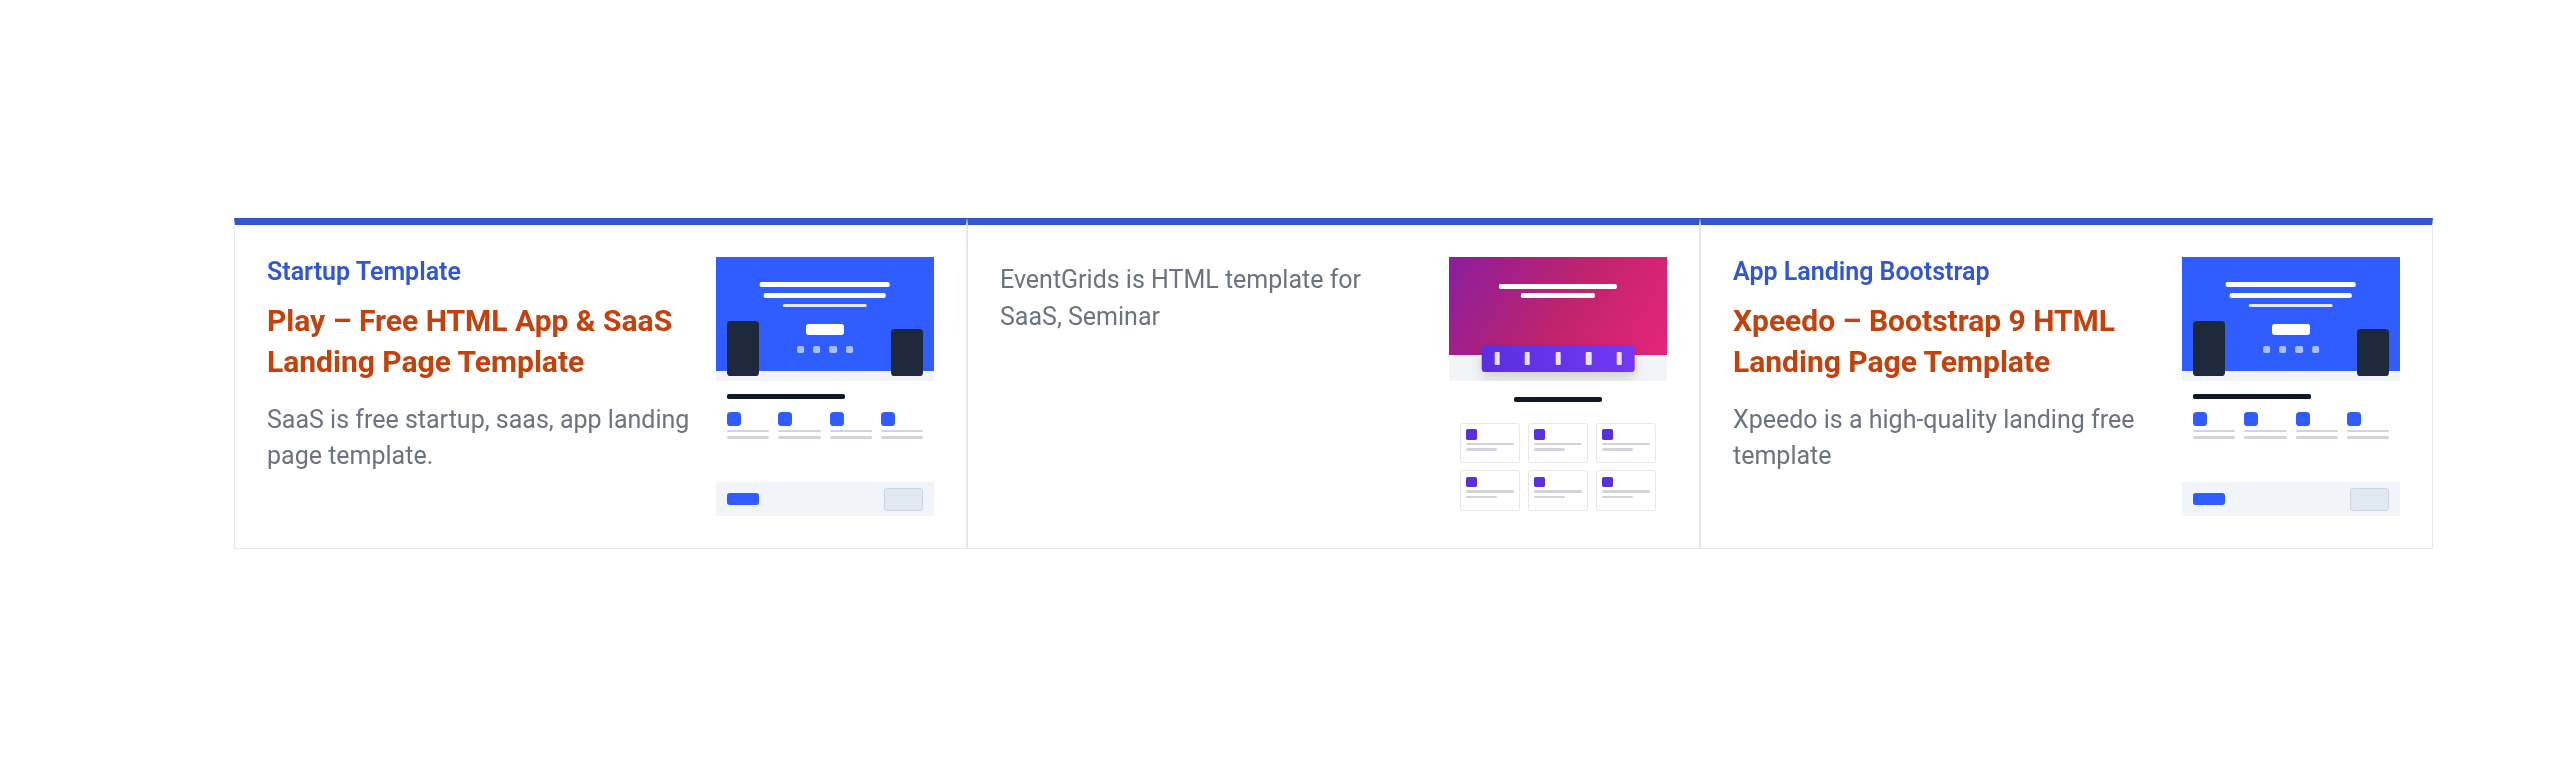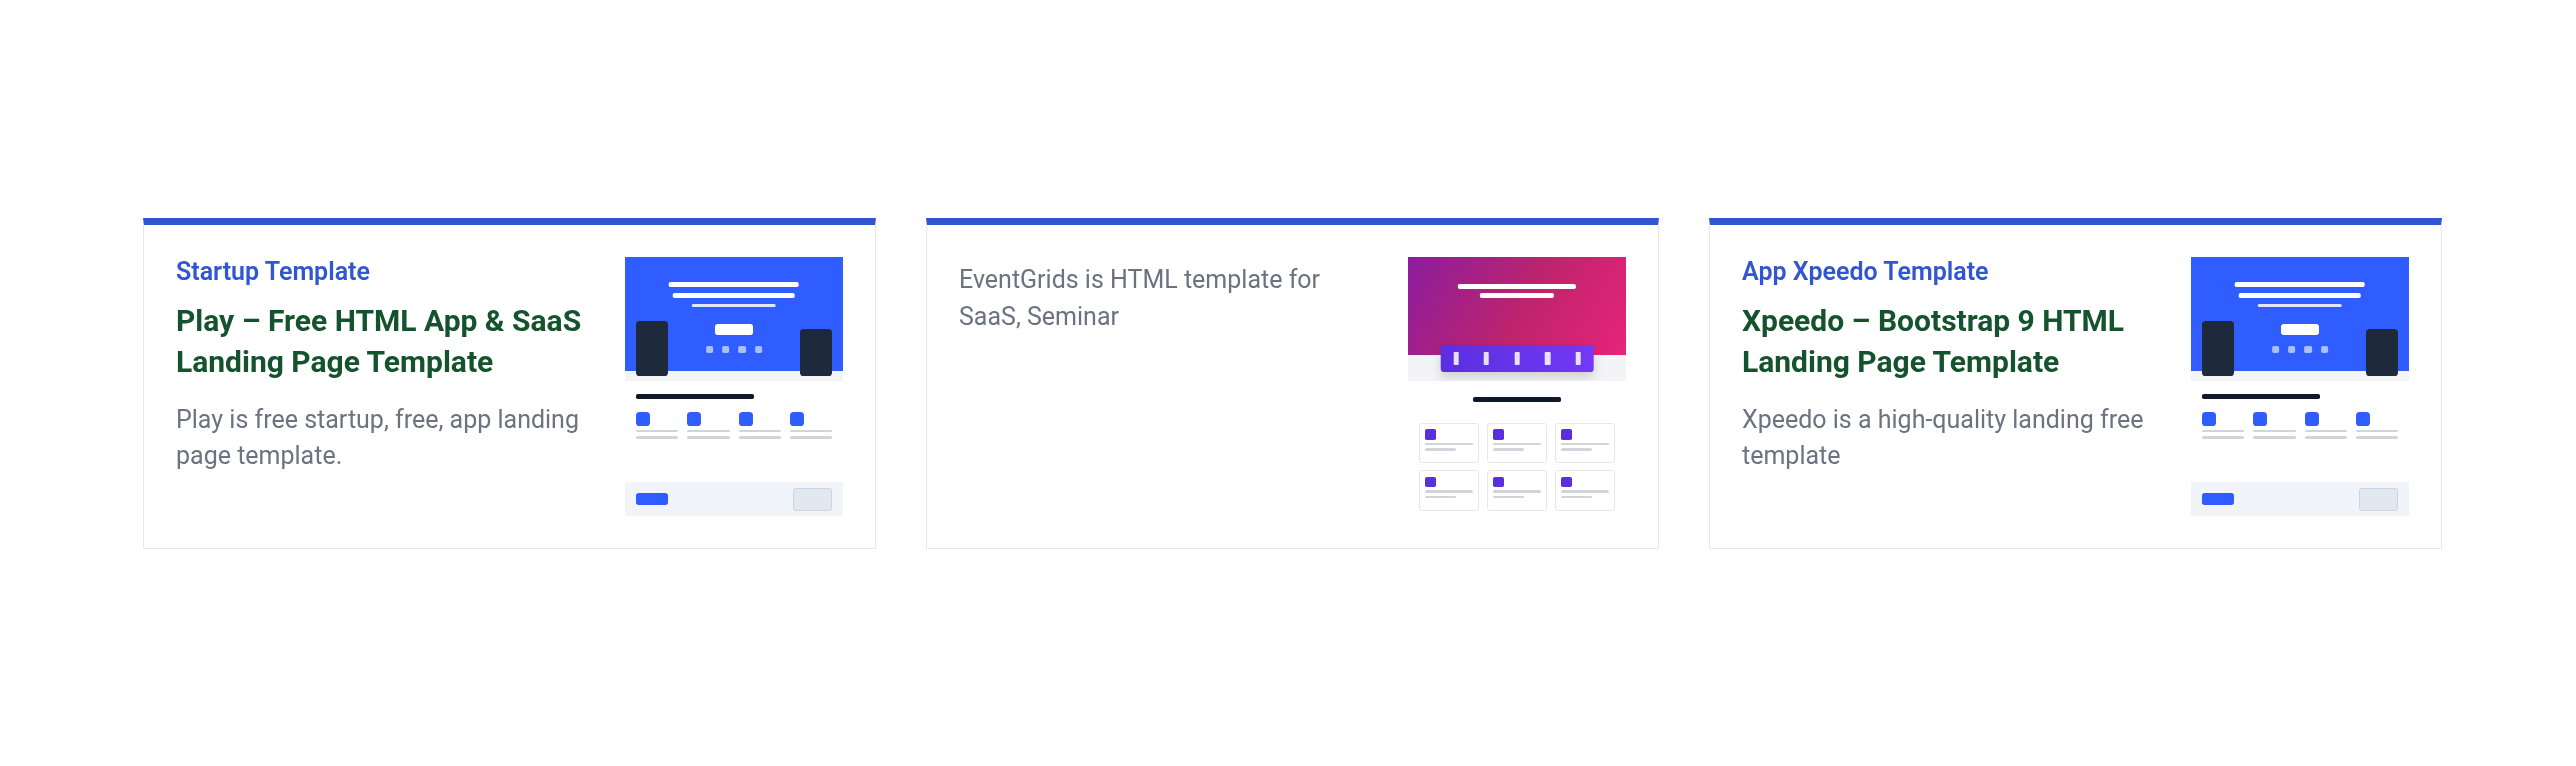--- a/index.html
+++ b/index.html
@@ -7,23 +7,22 @@
     font-family: -apple-system, BlinkMacSystemFont, "Segoe UI", Roboto, "Helvetica Neue", Arial, sans-serif;
     background: #ffffff;
     width: 2576px;
     height: 767px;
     display: flex;
     justify-content: center;
     align-items: center;
   }
   .cards-row {
     display: flex;
-    gap: 50px;
     width: 2576px;
-    justify-content: flex-start;
+    justify-content: flex-end;
     padding: 0 143px;
   }
   .card {
     flex: 0 0 733px;
     background: #ffffff;
     border: 0.9px solid #e5e7eb;
     border-top: 7.2px solid #3056d3;
     display: flex;
     padding: 32px 32px 32px 32px;
     gap: 25px;
@@ -36,21 +35,21 @@
     gap: 14.3px;
     min-width: 0;
   }
   .card-category {
     color: #3056d3;
     font-size: 25px;
     font-weight: 600;
     line-height: 1.2;
   }
   .card-title {
-    color: #14532d;
+    color: #c2410c;
     font-size: 30px;
     font-weight: 700;
     line-height: 1.35;
   }
   .card-desc {
     color: #6b7280;
     font-size: 25px;
     font-weight: 400;
     line-height: 1.45;
     margin-top: 5.4px;
@@ -171,21 +170,21 @@
 </style>
 </head>
 <body>
 
 <div class="cards-row">
 
   <div class="card">
     <div class="card-text">
       <div class="card-category">Startup Template</div>
       <div class="card-title">Play – Free HTML App &amp; SaaS Landing Page Template</div>
-      <div class="card-desc">Play is free startup, free, app landing page template.</div>
+      <div class="card-desc">SaaS is free startup, saas, app landing page template.</div>
     </div>
     <div class="thumb thumb-blue">
       <div class="hero">
         <div class="hero-lines">
             <span></span>
             <span></span>
             <span></span>
           </div>
         <div class="hero-btn"></div>
         <div class="hero-icons">
@@ -282,21 +281,21 @@
             <div class="gicon"></div>
             <div class="gline"></div>
             <div class="gline short"></div>
           </div>
       </div>
     </div>
   </div>
 
   <div class="card">
     <div class="card-text">
-      <div class="card-category">App Xpeedo Template</div>
+      <div class="card-category">App Landing Bootstrap</div>
       <div class="card-title">Xpeedo – Bootstrap 9 HTML Landing Page Template</div>
       <div class="card-desc">Xpeedo is a high-quality landing free template</div>
     </div>
     <div class="thumb thumb-blue">
       <div class="hero">
         <div class="hero-lines">
             <span></span>
             <span></span>
             <span></span>
           </div>

